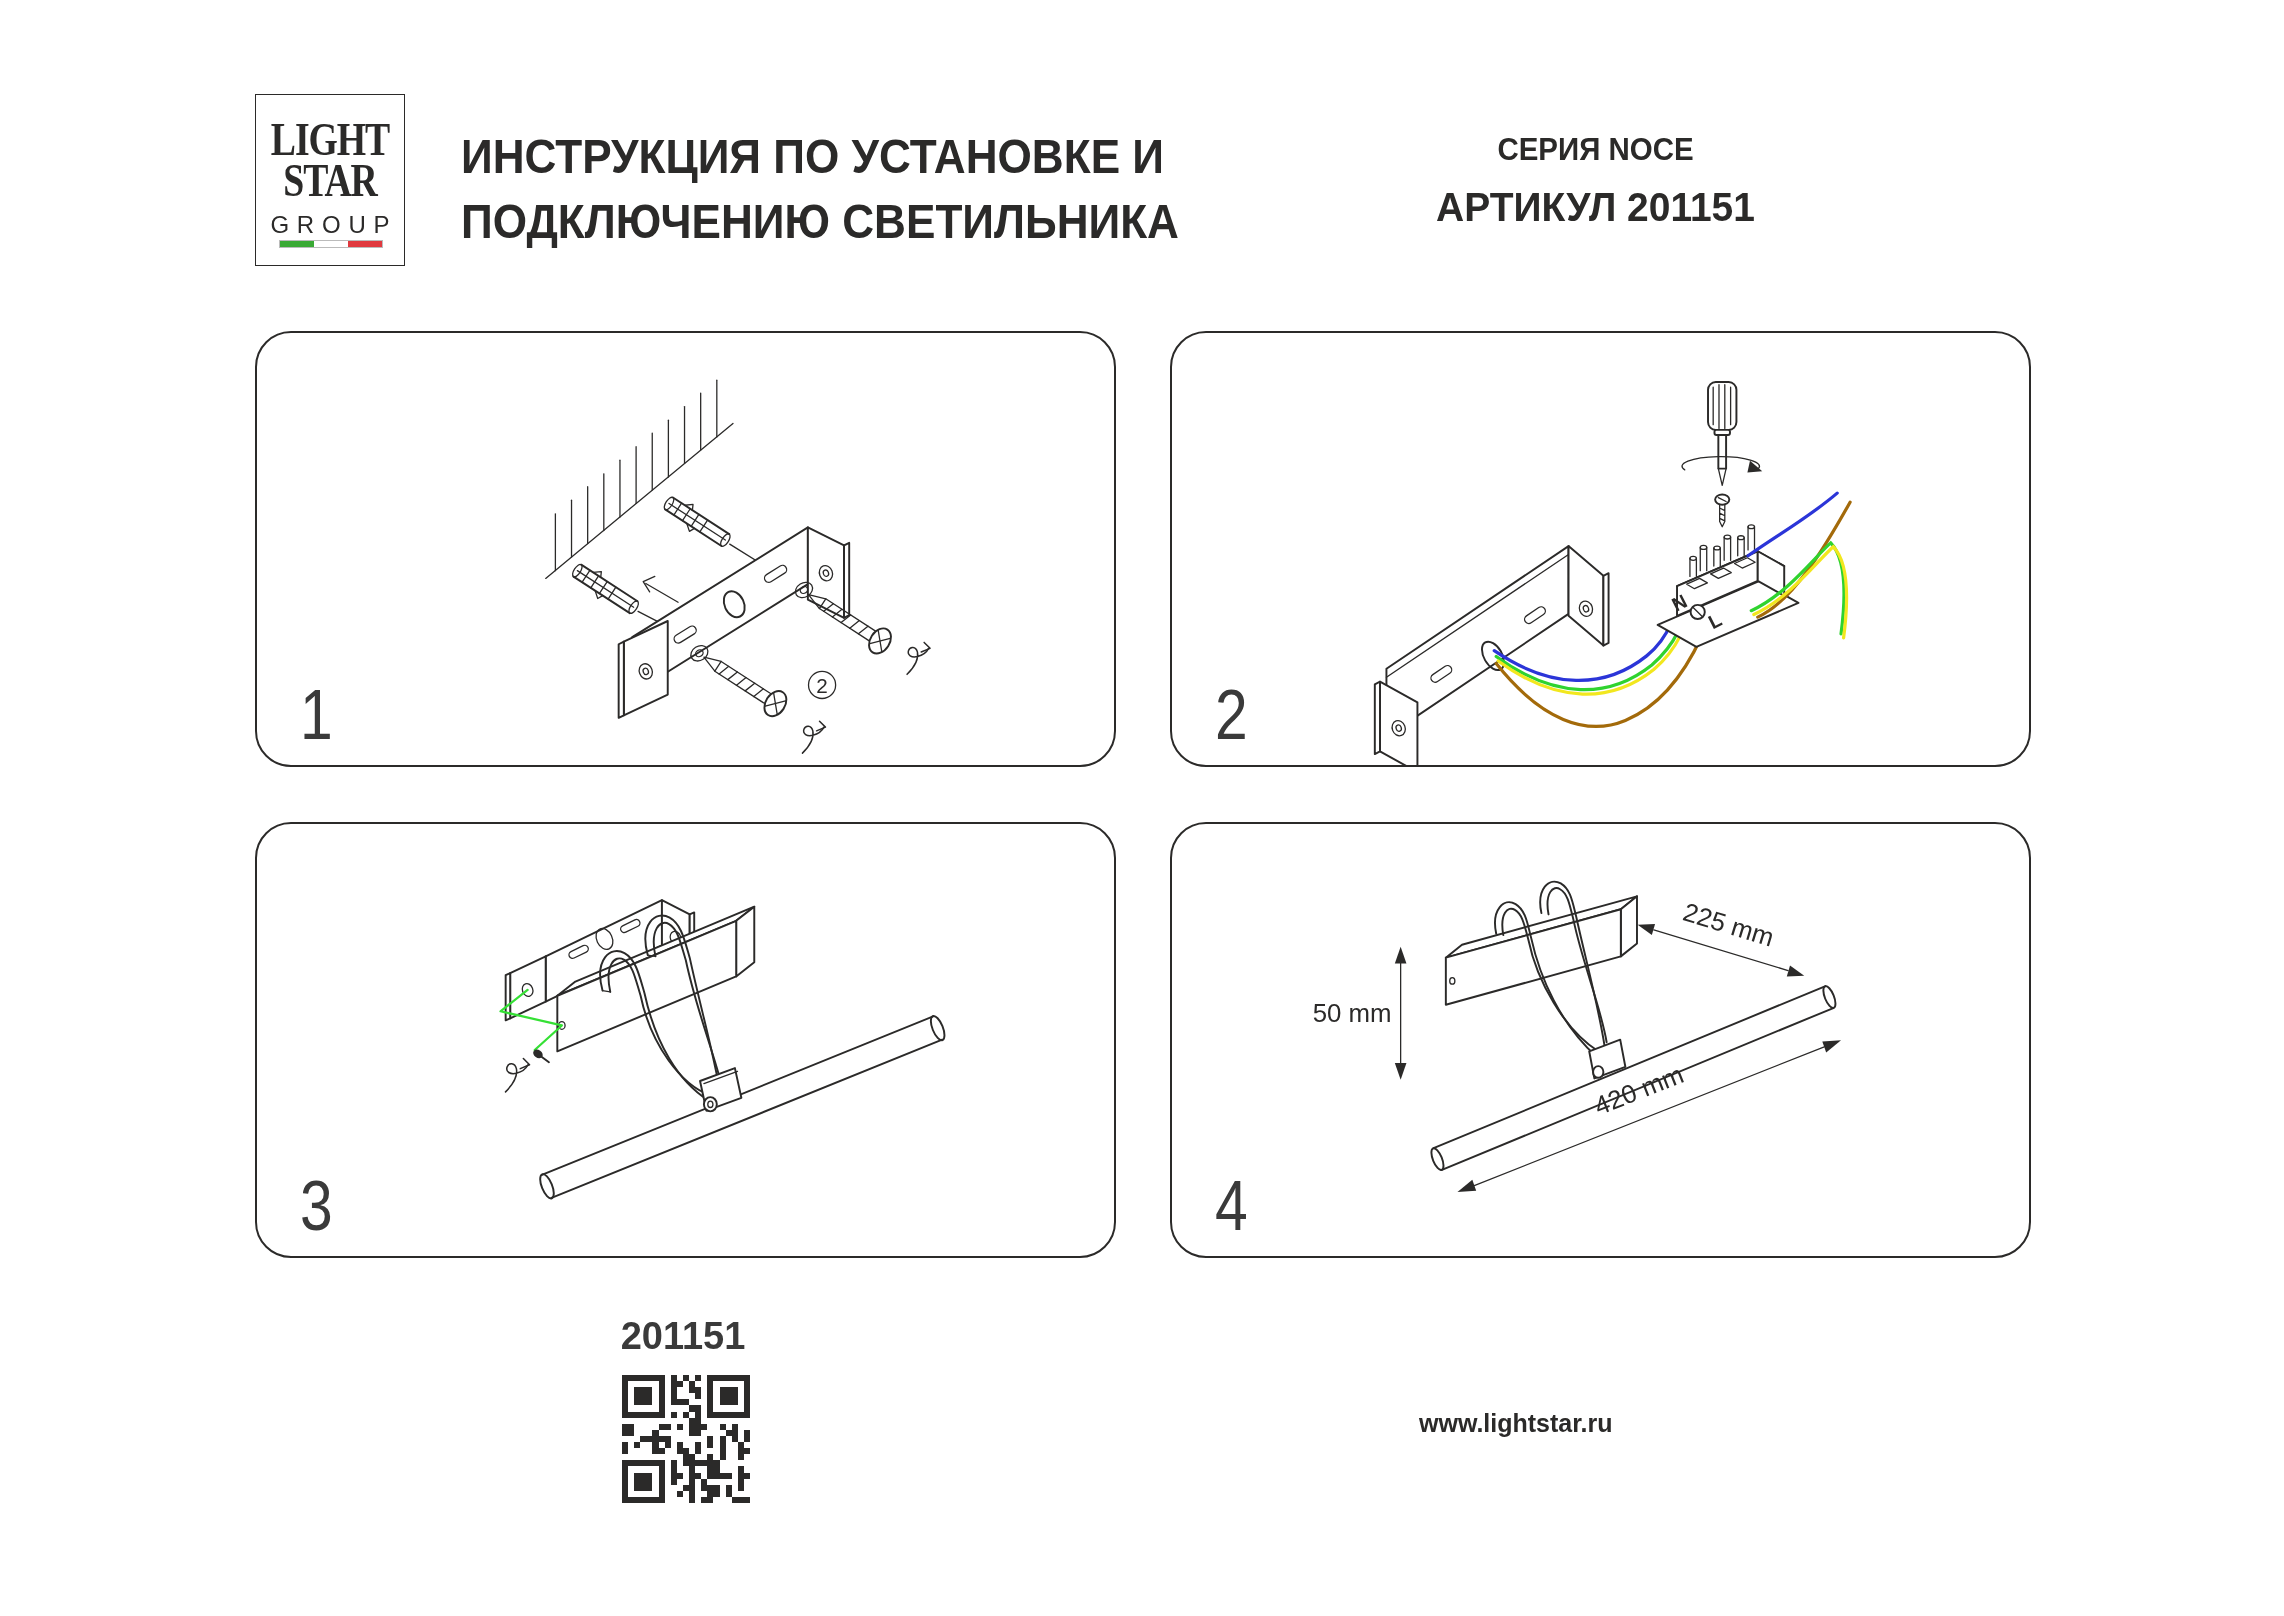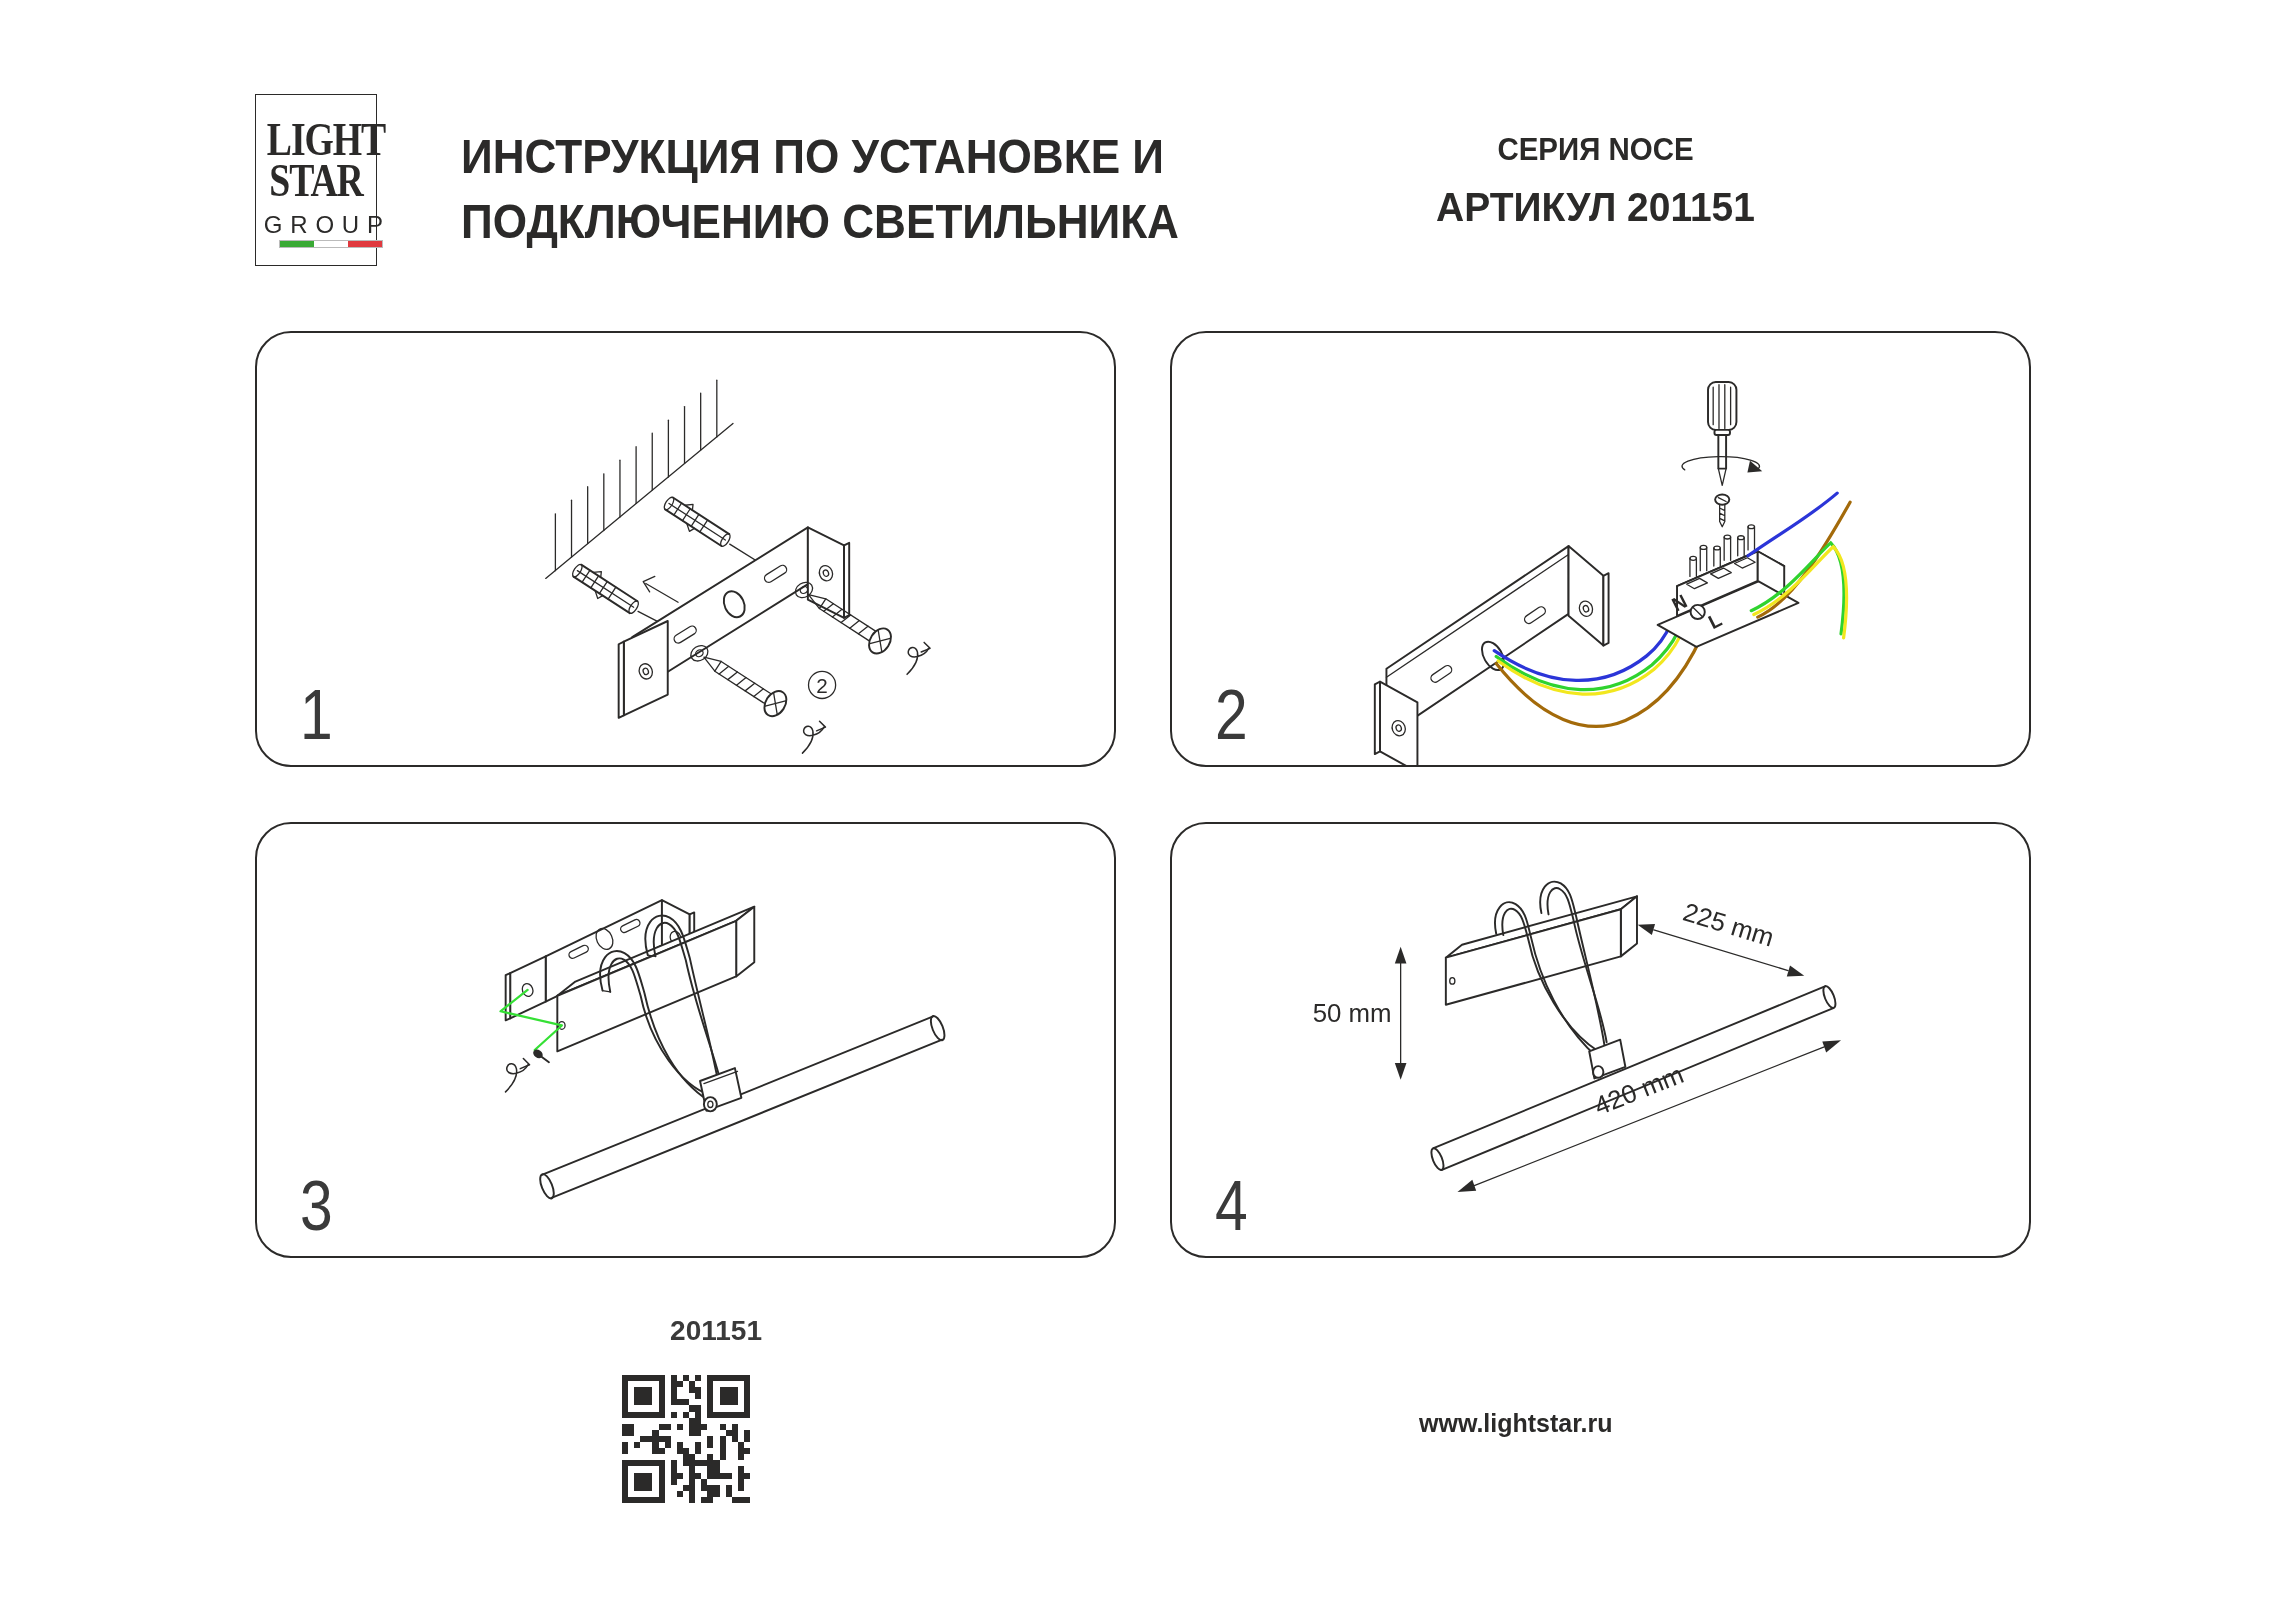--- a/index.html
+++ b/index.html
@@ -5,21 +5,21 @@
   :root{
     --ink:#2b2a29; --number:#3a3a3a;
     --wire_blue:#2b35d8; --wire_green:#2fd32f; --wire_yellow:#f2e71e; --wire_brown:#a36a0a;
     --leader_green:#35e035; --flag_green:#3aaa35; --flag_red:#e0393e;
   }
   *{margin:0;padding:0;box-sizing:border-box;}
   html,body{background:#888;}
   .page{position:relative;width:2284px;height:1616px;background:#ffffff;overflow:hidden;
         font-family:"Liberation Sans",sans-serif;color:var(--ink);}
   
-  .logo-box{position:absolute;left:255px;top:94px;width:122px;height:172px;border:1.3px solid var(--ink);}
+  .logo-box{position:absolute;left:255px;top:94px;width:150px;height:172px;border:1.3px solid var(--ink);}
   .logo-w{position:absolute;left:0;width:100%;text-align:center;font-family:"Liberation Serif",serif;
           font-weight:bold;font-size:46px;line-height:40px;letter-spacing:-1.3px;
           transform:scaleX(.82);transform-origin:center;}
   .logo-w1{top:25px;} .logo-w2{top:66px;}
   .logo-group{position:absolute;left:0;top:116px;width:100%;text-align:center;
           font-size:24px;font-weight:400;letter-spacing:7.8px;text-indent:7.8px;}
   .logo-flag{position:absolute;left:23.4px;top:145px;width:104px;height:7.8px;display:flex;border:0.7px solid #bbb;}
   .logo-flag span{flex:1;height:100%;}
   .flag-g{background:var(--flag_green);} .flag-w{background:#fff;} .flag-r{background:var(--flag_red);}
   .title{position:absolute;left:461px;top:124px;width:912px;font-size:49px;font-weight:bold;
@@ -41,22 +41,22 @@
   .fill{fill:var(--ink);stroke:none;}
   .wire{fill:none;stroke-width:5;stroke-linecap:round;}
   .w-blue{stroke:var(--wire_blue);} .w-green{stroke:var(--wire_green);}
   .w-yellow{stroke:var(--wire_yellow);} .w-brown{stroke:var(--wire_brown);}
   .leader{stroke:var(--leader_green);stroke-width:3.5;fill:none;stroke-linecap:round;stroke-linejoin:round;}
   .svgtxt{font-family:"Liberation Sans",sans-serif;fill:var(--ink);}
   .dimtxt{font-size:40px;}
   .termtxt{font-size:30px;font-weight:bold;}
   .badgetxt{font-size:32px;}
   
-  .footer-article{position:absolute;left:632px;top:1315px;width:130px;text-align:right;
-                  font-size:28px;font-weight:bold;color:var(--number);}
+  .footer-article{position:absolute;left:618px;top:1315px;width:130px;text-align:center;
+                  font-size:38px;font-weight:bold;color:var(--number);}
   .qr{position:absolute;left:622px;top:1375px;width:128px;height:128px;}
   .website{position:absolute;left:1419px;top:1409px;font-size:25px;font-weight:bold;}
 </style>
 </head>
 <body>
 
 <svg width="0" height="0" style="position:absolute">
   <defs>
     <g id="twist">
       <path class="ln2" d="M4,44 C14,34 20,24 18,14 C16,6 8,6 6,12 C4,18 10,22 18,20 C26,18 31,13 33,9"></path>

